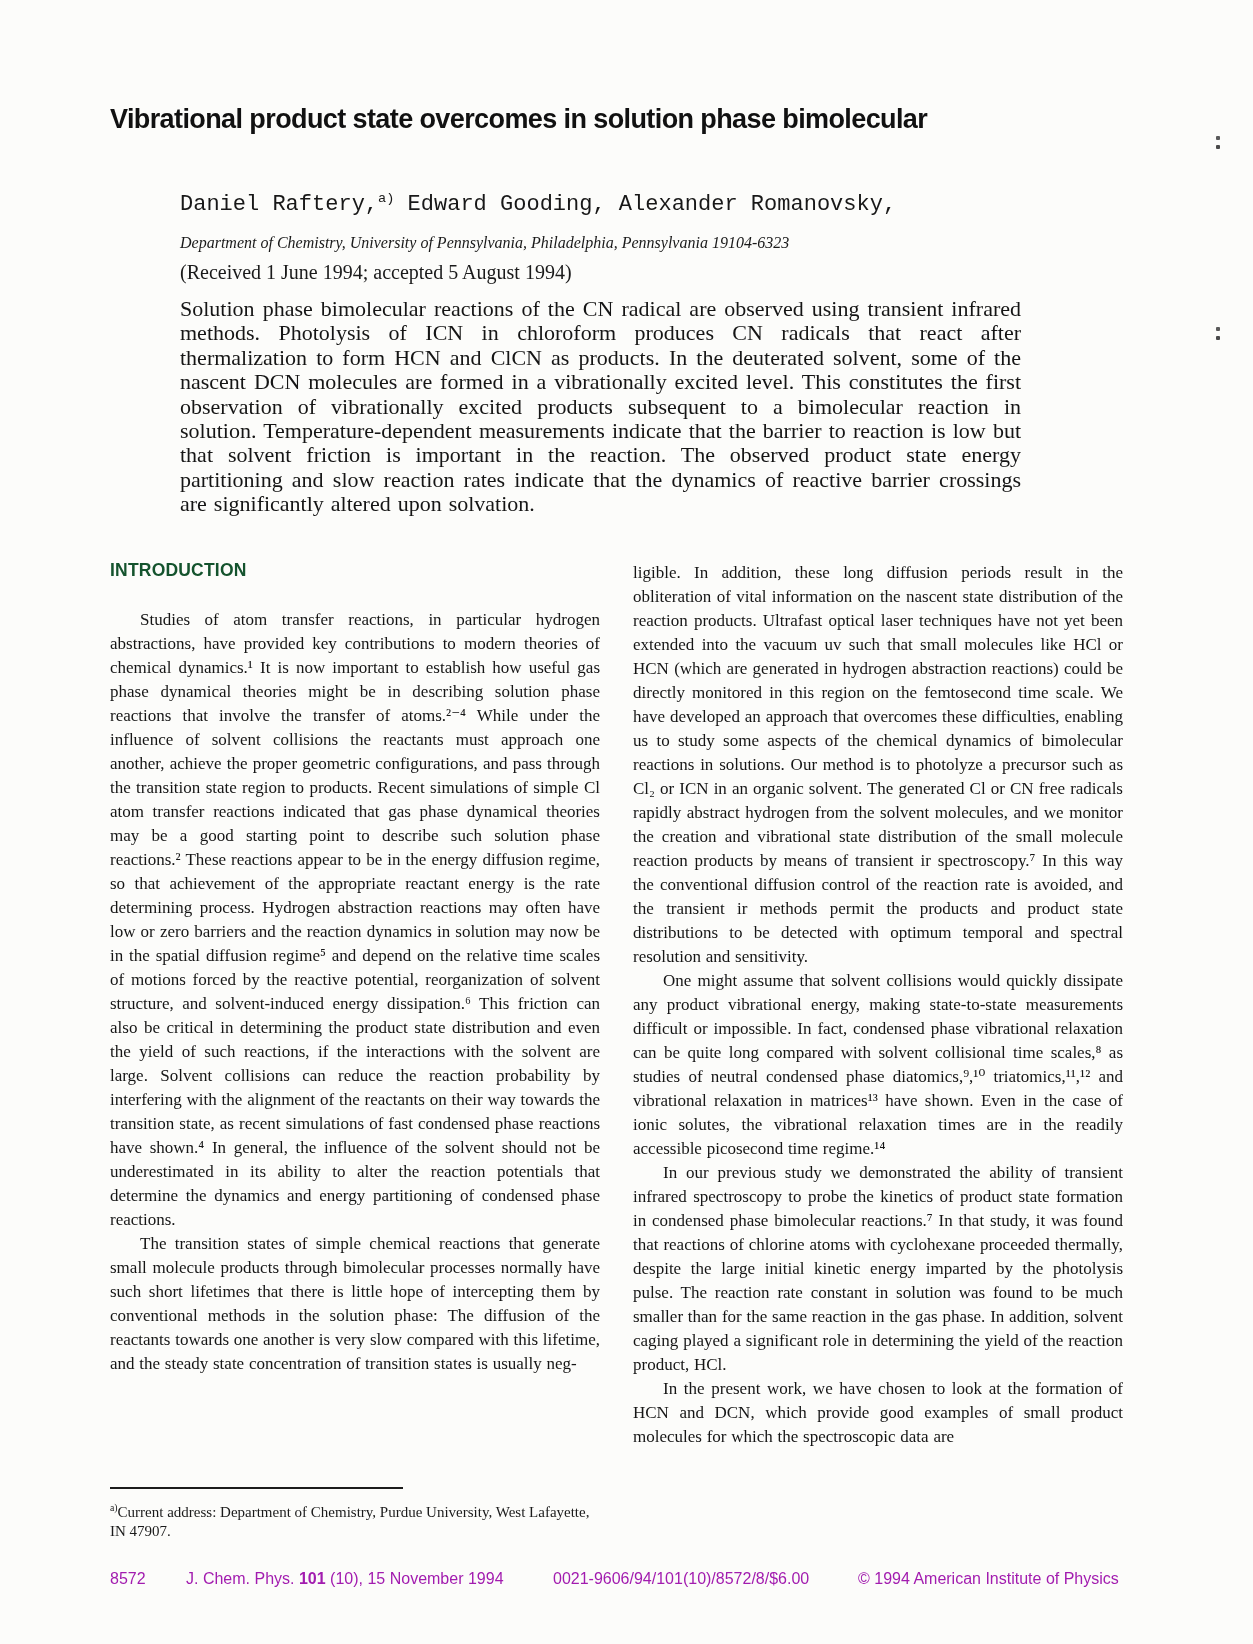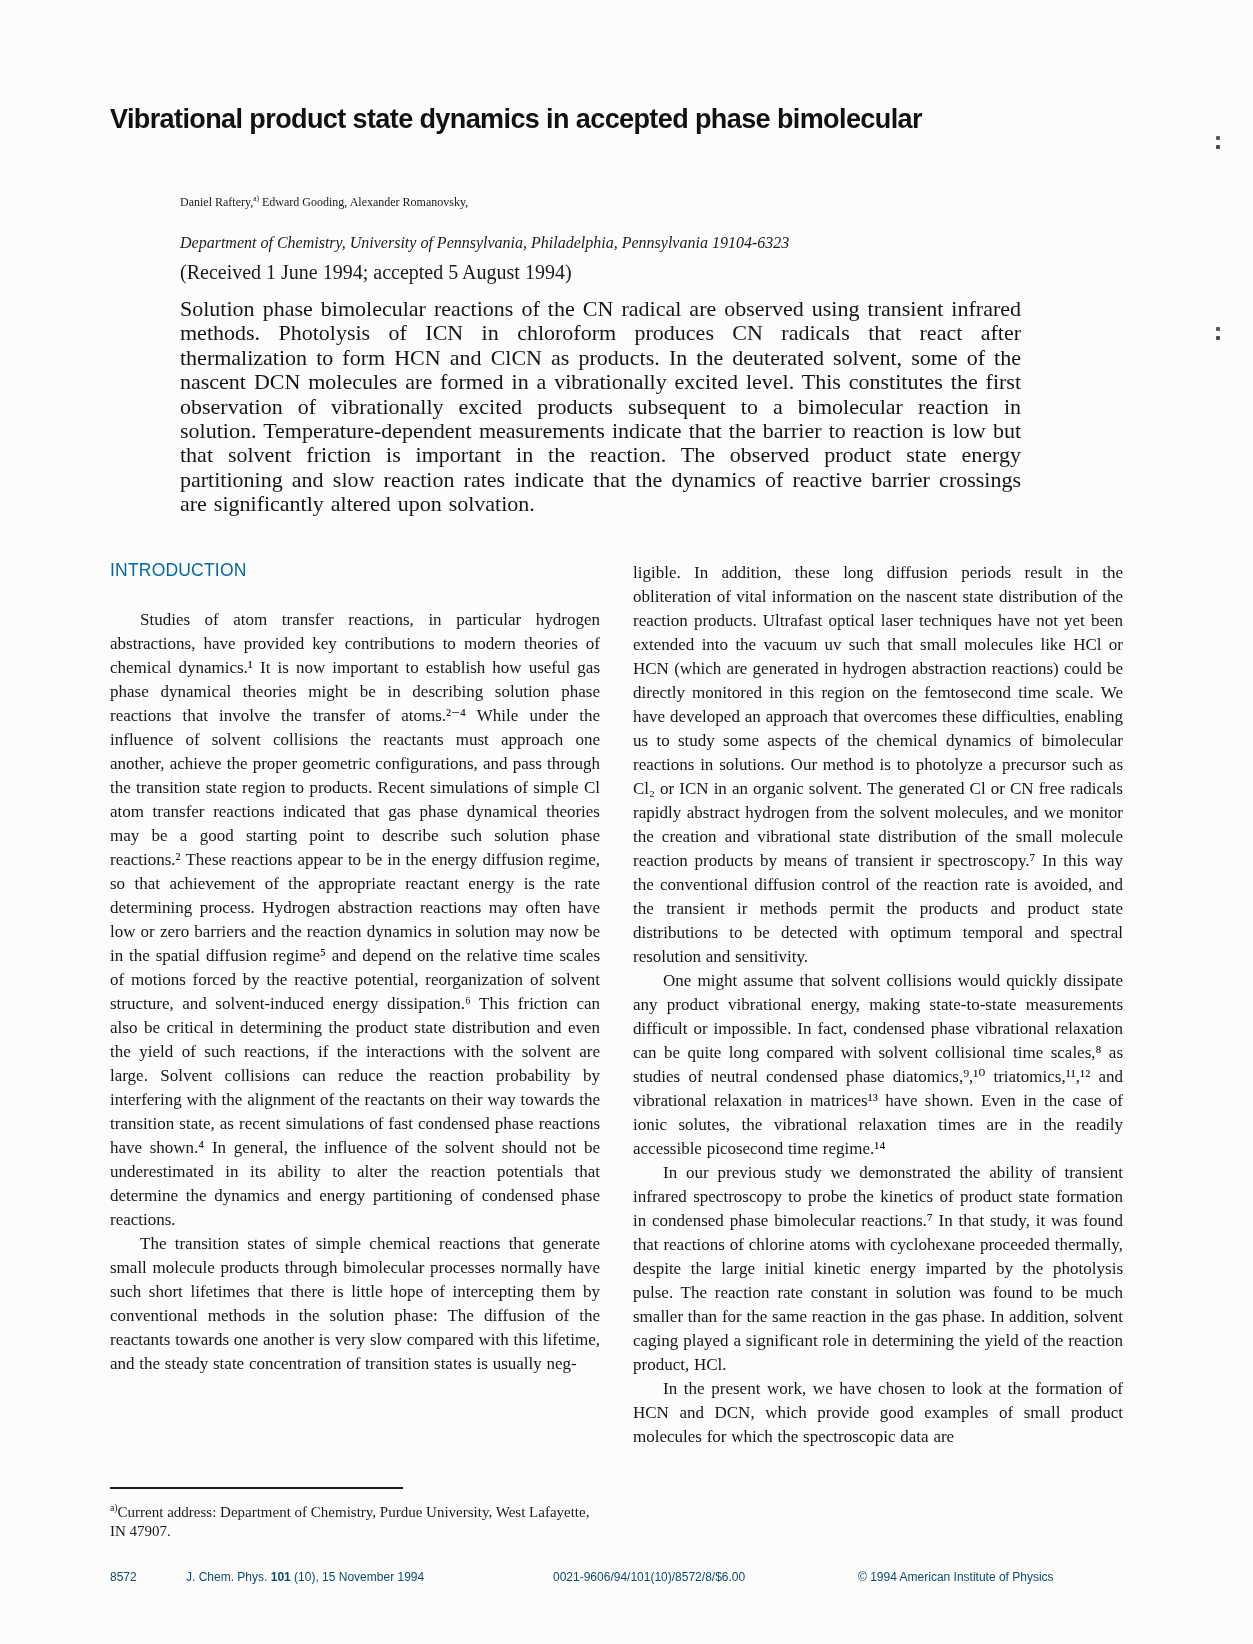--- a/index.html
+++ b/index.html
@@ -15,22 +15,22 @@
   .title {
     position:absolute; left:110px; top:101px; width:980px;
     font-family:"Liberation Sans","DejaVu Sans",sans-serif;
     font-weight:bold; font-size:27px; line-height:36px;
     letter-spacing:-0.6px; color:#111; margin:0;
   }
   .title .tline { display:block; }
 
   .authors {
     position:absolute; left:180px; top:188px;
-    font-family:Liberation Serif, serif;
-    font-size:12px; line-height:22.5px; color:#181818;
+    font-family:Liberation Mono, monospace;
+    font-size:22px; line-height:22.5px; color:#181818;
   }
   .authors sup { font-size:0.62em; }
 
   .affiliation {
     position:absolute; left:180px; top:234px;
     font-family:"Liberation Serif","DejaVu Serif",serif;
     font-style:italic; font-size:16px; color:#1a1a1a;
   }
   .received {
     position:absolute; left:180px; top:261px;
@@ -50,22 +50,22 @@
   }
   .col {
     width:490px;
     font-family:"Liberation Serif","DejaVu Serif",serif;
     font-size:17px; line-height:24px; text-align:justify;
     word-spacing:0.5px; color:#151515;
   }
   .col-right { padding-top:9px; }
   .section-heading {
     font-family:"Liberation Sans","DejaVu Sans",sans-serif;
-    font-weight:normal; font-size:17.5px; letter-spacing:0.2px;
-    margin:6px 0 26px 0; color:#0369a1;
+    font-weight:bold; font-size:17.5px; letter-spacing:0.2px;
+    margin:6px 0 26px 0; color:#14532d;
   }
   .para { margin:0; text-indent:30px; }
   .col-right .para:first-child { text-indent:0; }
 
   .footnote {
     position:absolute; left:110px; top:1487px; width:497px;
   }
   .footnote-rule {
     width:293px; height:0;
     border-top:2.5px solid #1c1c1c; margin:0 0 9px 0;
@@ -73,42 +73,42 @@
   .footnote-text {
     margin:0;
     font-family:Liberation Serif, serif;
     font-size:15px; line-height:19px; color:#1a1a1a;
   }
   .footnote-text sup { font-size:0.65em; }
 
   .footer {
     position:absolute; left:0; top:1570px; width:995px; height:24px;
     font-family:"Liberation Sans","DejaVu Sans",sans-serif;
-    font-size:12px; color:#0c4a6e;
+    font-size:16px; color:#a21caf;
   }
   .footer span.slot { position:absolute; white-space:nowrap; }
   .f-page      { left:110px; }
   .f-journal   { left:186px; }
   .f-code      { left:553px;text-align:right; }
   .f-copyright { left:858px; }
   .f-journal b { font-weight:bold; }
 
   .speck {
     position:absolute; width:4px; height:4px;
     background:#5a5a5a; border-radius:1px;
     box-shadow:0 9px 0 #4a4a4a;
   }
   .speck-1 { left:1216px; top:136px; }
   .speck-2 { left:1216px; top:327px; }
 </style>
 </head>
 <body>
 
 <h1 class="title">
-  <span class="tline">Vibrational product state dynamics in accepted phase bimolecular</span>
+  <span class="tline">Vibrational product state overcomes in solution phase bimolecular</span>
 </h1>
 
 <div class="authors">
   <div class="authors-line"><span>Daniel Raftery,</span><sup>a)</sup><span> Edward Gooding, Alexander Romanovsky,</span></div>
 </div>
 
 <div class="affiliation">Department of Chemistry, University of Pennsylvania, Philadelphia, Pennsylvania 19104-6323</div>
 
 <div class="received">(Received 1 June 1994; accepted 5 August 1994)</div>
 

